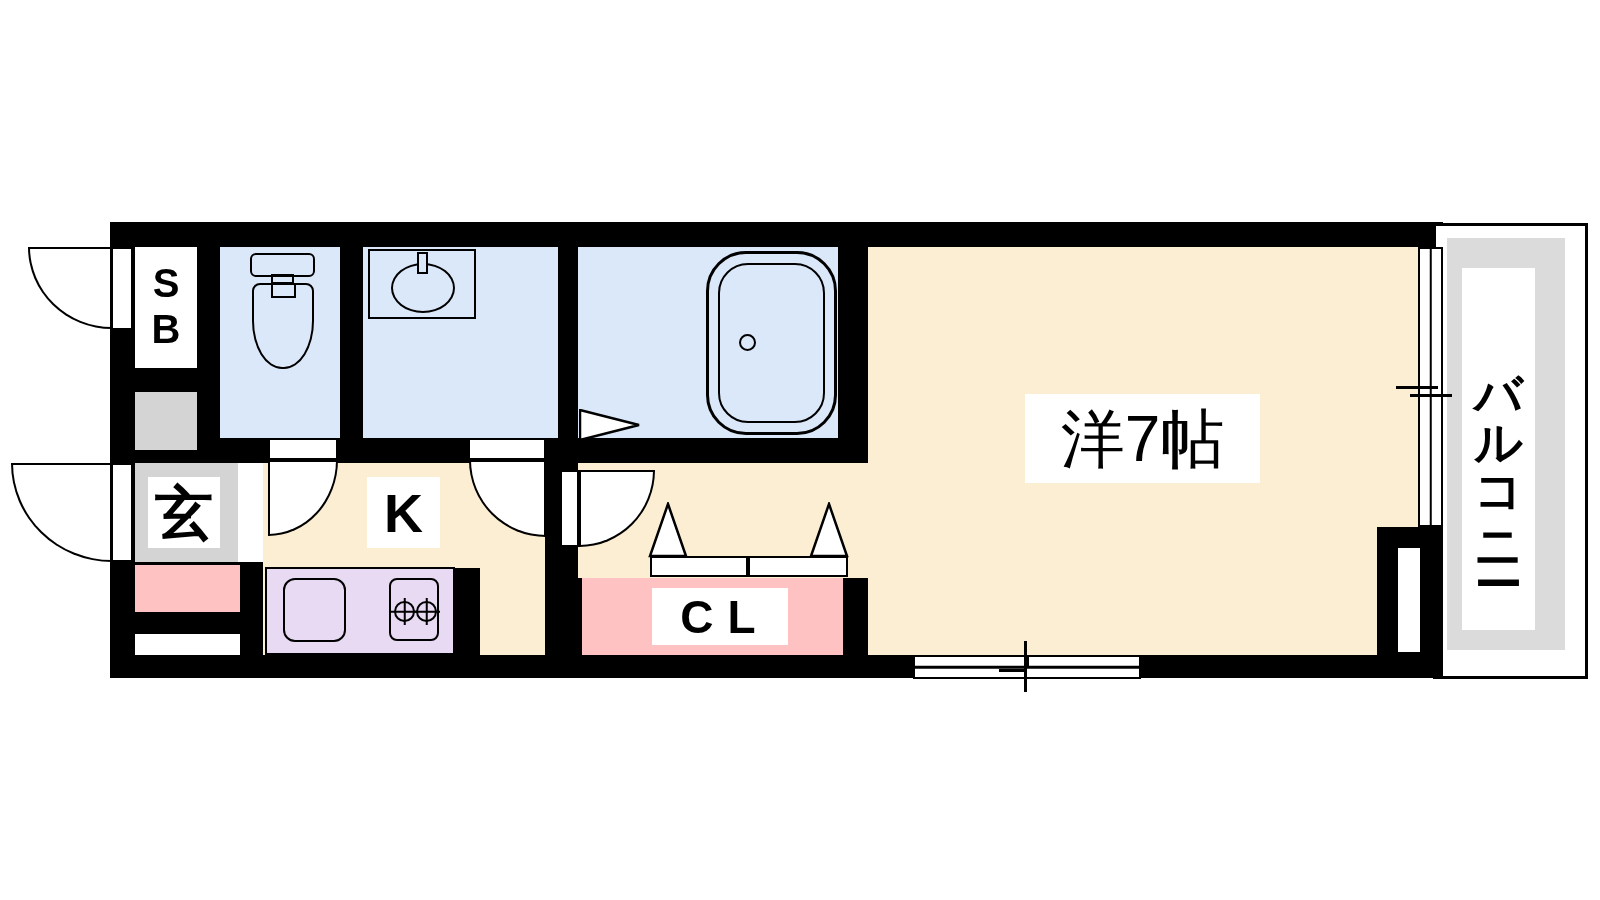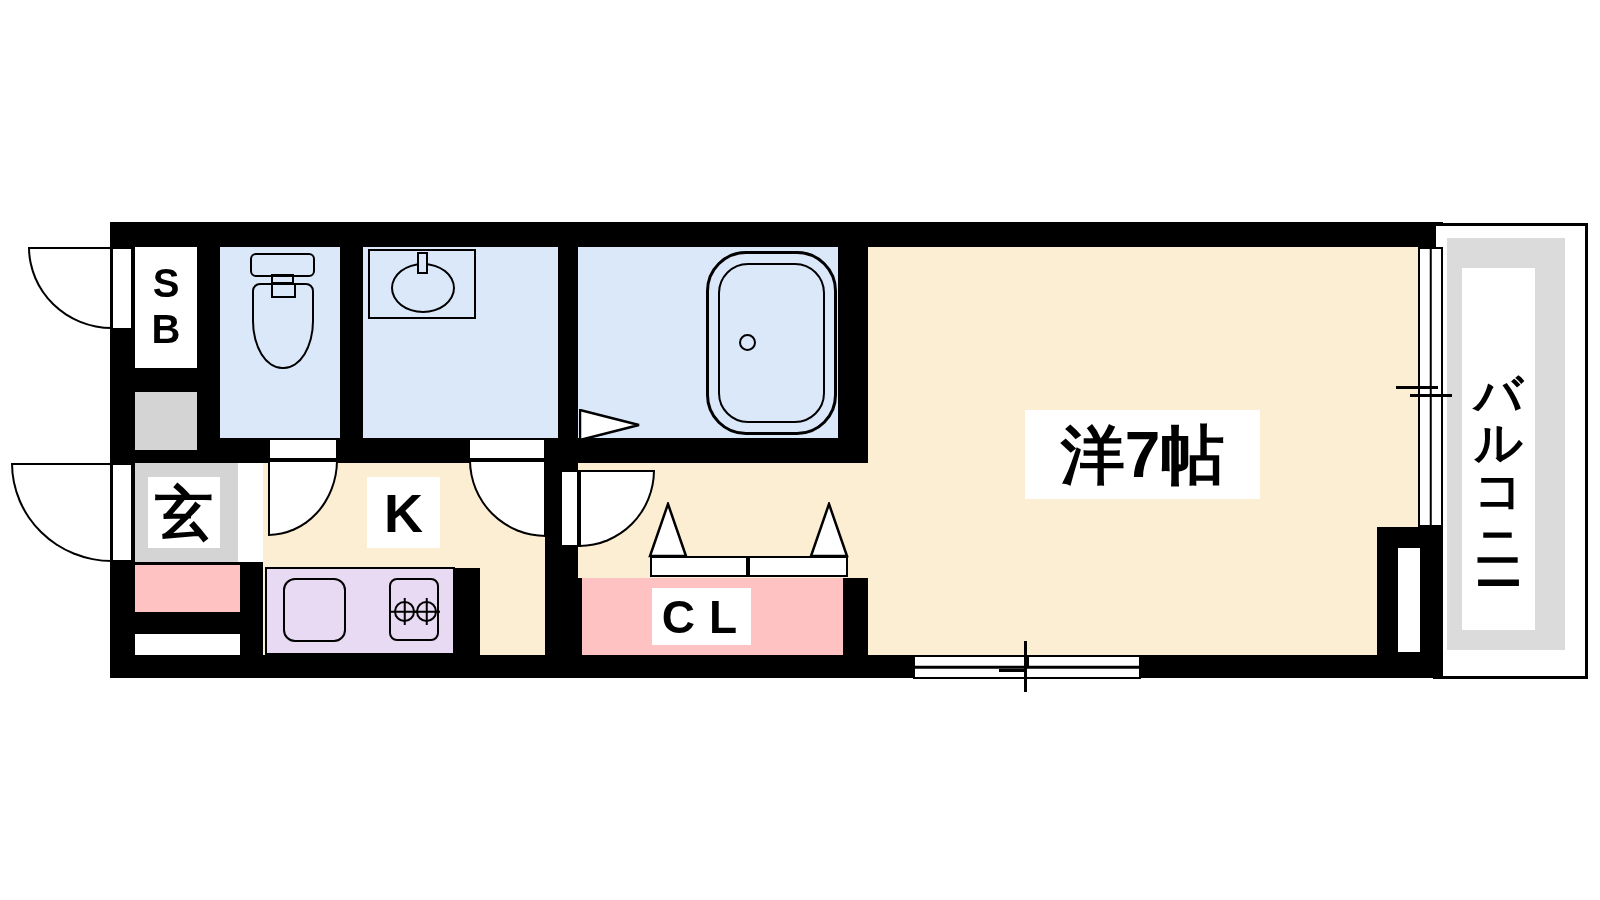--- a/index.html
+++ b/index.html
@@ -102,16 +102,16 @@
 
   <div class="abs win" style="left:1418px;top:247px;width:25px;height:280px;">
     <div class="abs" style="top:0;bottom:0;left:50%;width:2.5px;background:#000;transform:translateX(-50%);"></div>
   </div>
   <div class="abs" style="left:1396px;top:386px;width:42px;height:3px;background:#000;"></div>
   <div class="abs" style="left:1410px;top:394px;width:42px;height:3px;background:#000;"></div>
 
   <div class="abs lbl uptext" style="left:139px;top:252px;width:54px;height:110px;font-size:40px;background:transparent;">SB</div>
   <div class="abs lbl" style="left:148px;top:477px;width:72px;height:71px;font-size:58px;font-weight:700;">玄</div>
   <div class="abs lbl" style="left:367px;top:477px;width:73px;height:71px;font-size:54px;">K</div>
-  <div class="abs lbl" style="left:652px;top:588px;width:99px;height:57px;font-size:46px;letter-spacing:14px;padding-left:10px;">CL</div>
-  <div class="abs lbl" style="left:1025px;top:410px;width:235px;height:89px;font-size:64px;font-weight:700;">洋7帖</div>
+  <div class="abs lbl" style="left:652px;top:588px;width:136px;height:57px;font-size:46px;letter-spacing:14px;padding-left:10px;">CL</div>
+  <div class="abs lbl" style="left:1025px;top:394px;width:235px;height:89px;font-size:64px;font-weight:400;">洋7帖</div>
 
 </div>
 
 </body></html>

